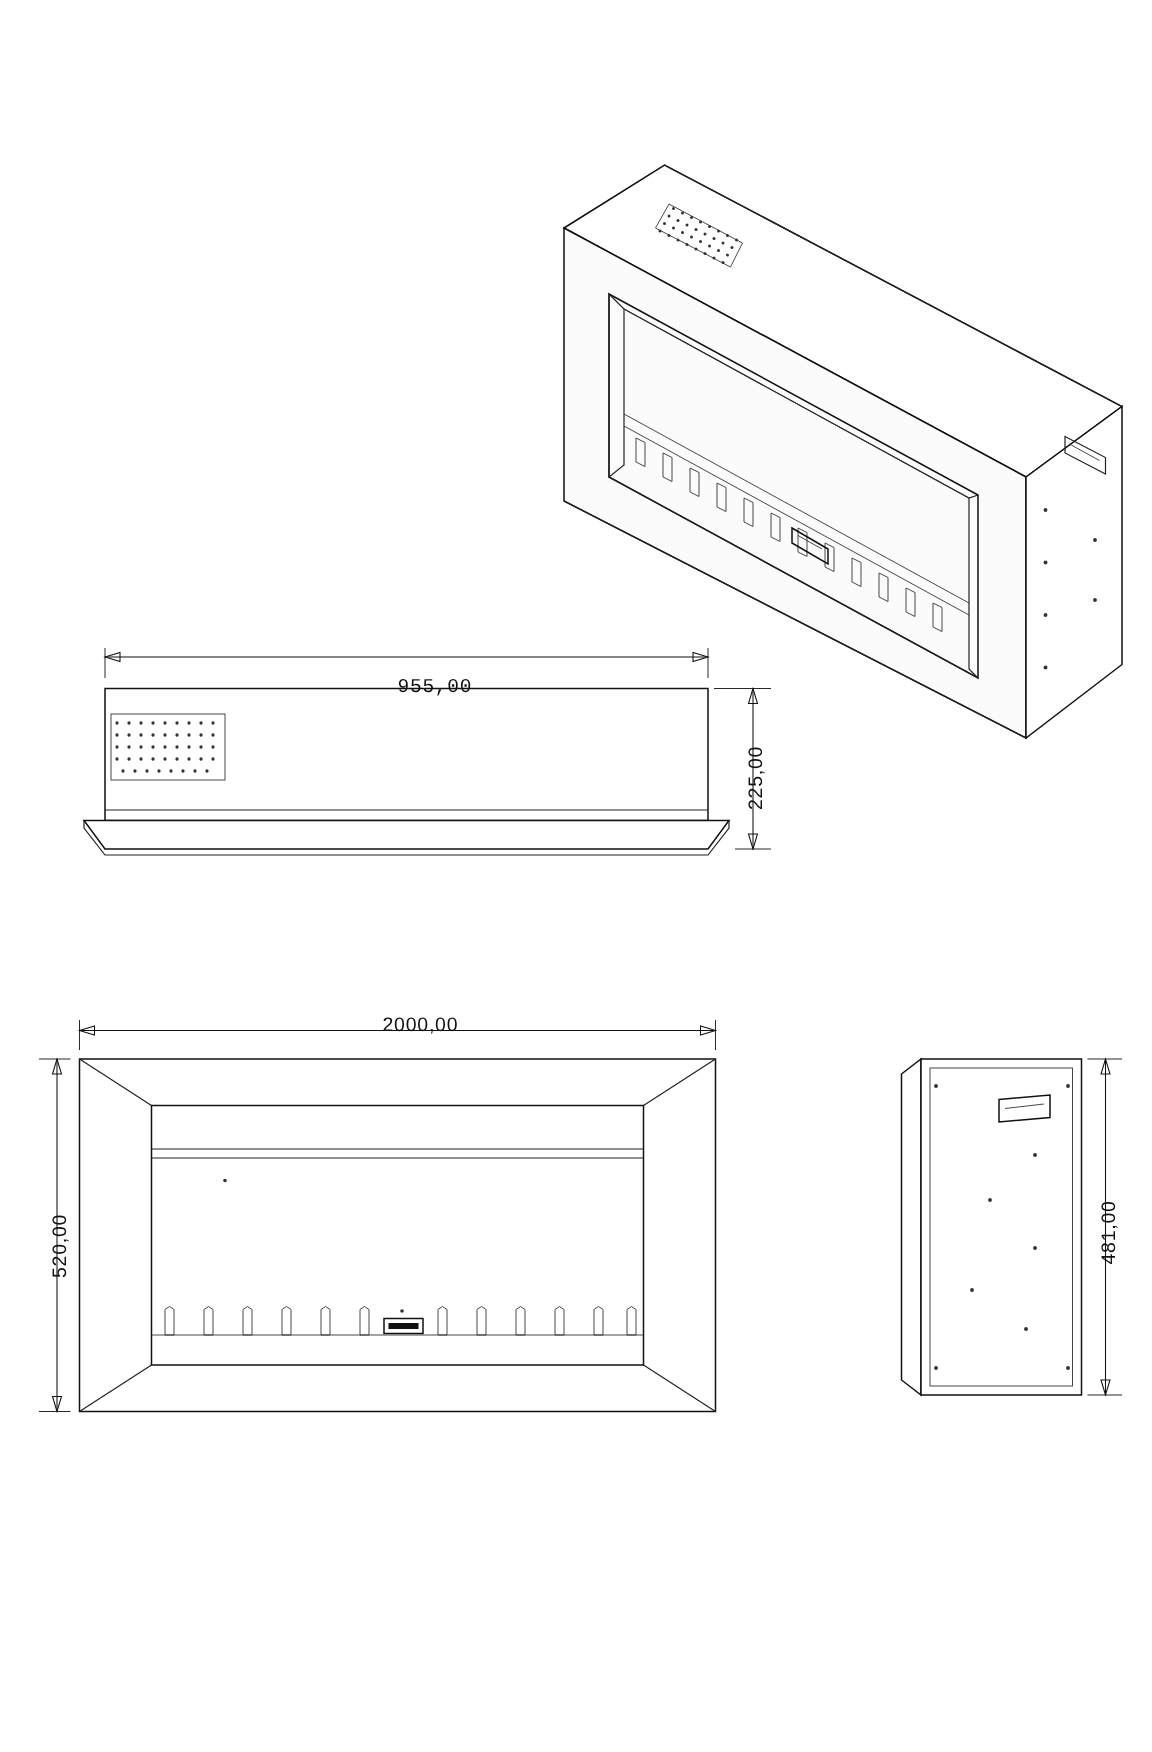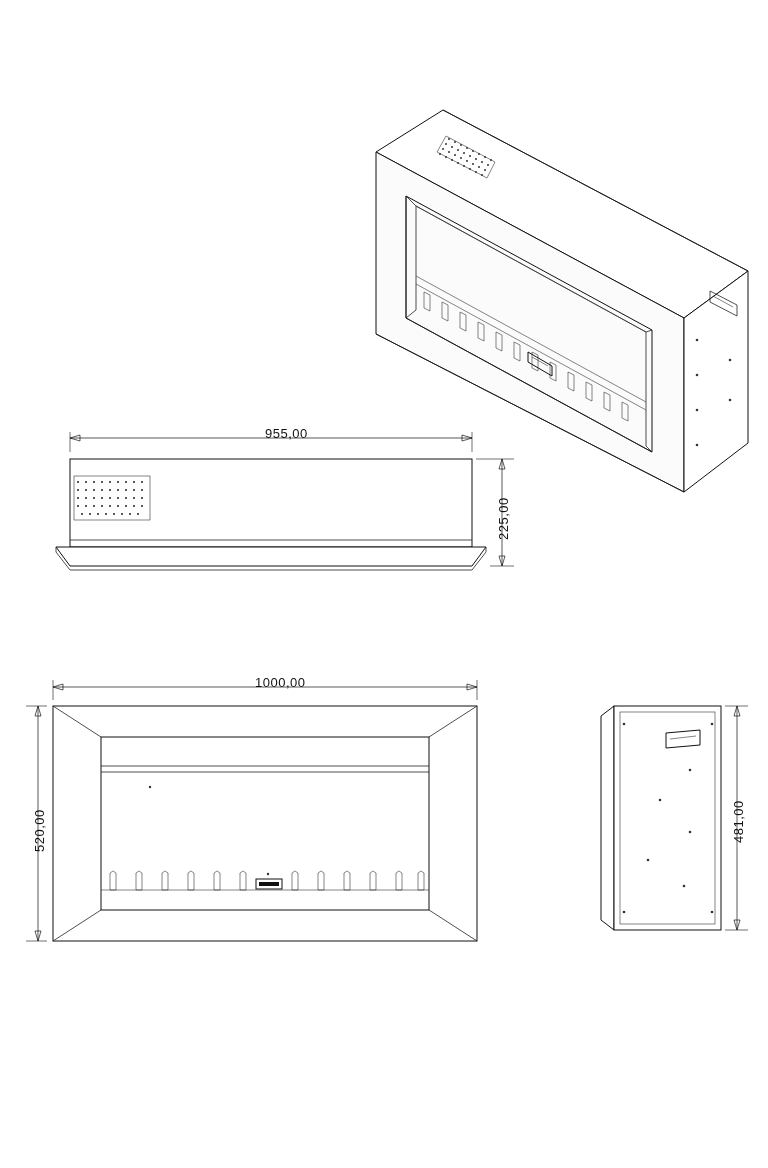--- a/index.html
+++ b/index.html
@@ -309,24 +309,24 @@
         <path class="extline" d="M725 930 L748 930"></path>
         <path class="dimline" d="M737 706 L737 930"></path>
         <path class="dimline" d="M737 706 L734 716 L740 716 Z" fill="#111111"></path>
         <path class="dimline" d="M737 930 L734 920 L740 920 Z" fill="#111111"></path>
       </g>
     </g>
 
   </svg>
 
   <div class="label-layer">
-    <div class="dim-label" style="left:265px; top:426px;">955,00</div>
+    <div class="dim-label" style="left:265px; top:450px;font-family:Liberation Mono, monospace;">955,00</div>
 
     <div class="dim-label rot" style="left:496px; top:540px;">225,00</div>
 
-    <div class="dim-label" style="left:255px; top:675px;">1000,00</div>
+    <div class="dim-label" style="left:255px; top:675px;">2000,00</div>
 
     <div class="dim-label rot" style="left:32px; top:852px;">520,00</div>
 
     <div class="dim-label rot" style="left:731px; top:843px;">481,00</div>
   </div>
 
 </div>
 
 </body></html>

